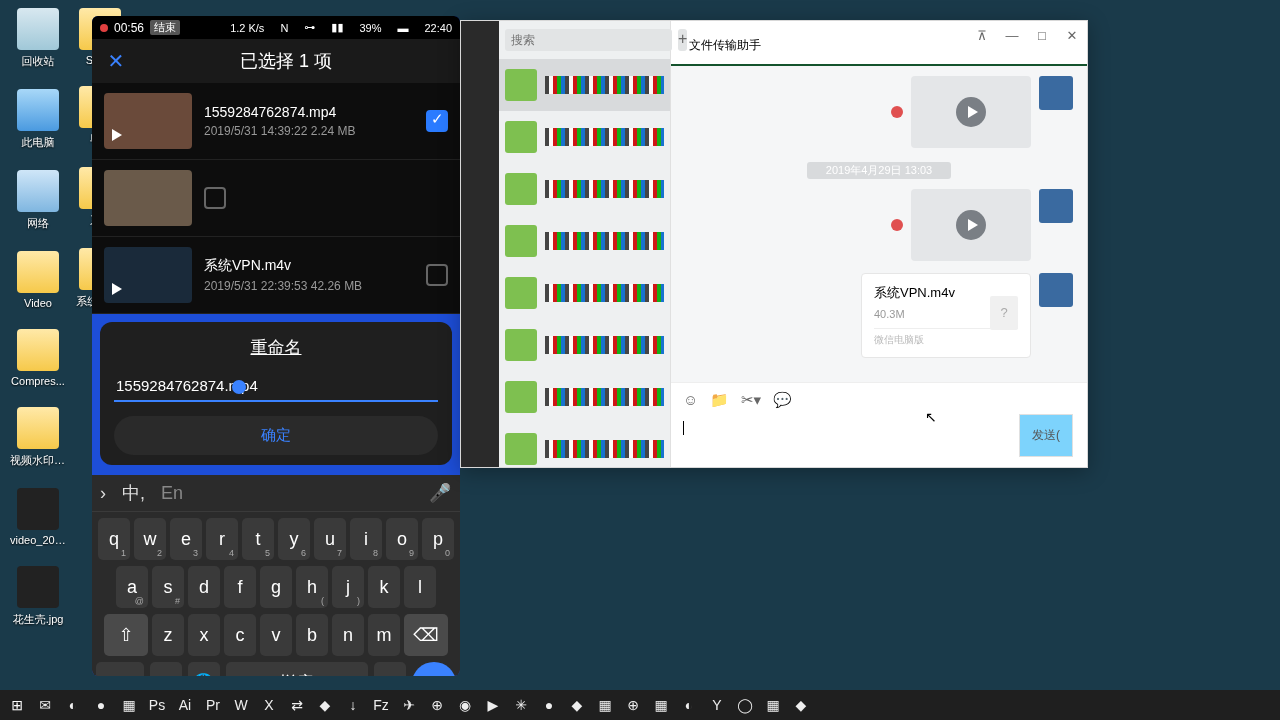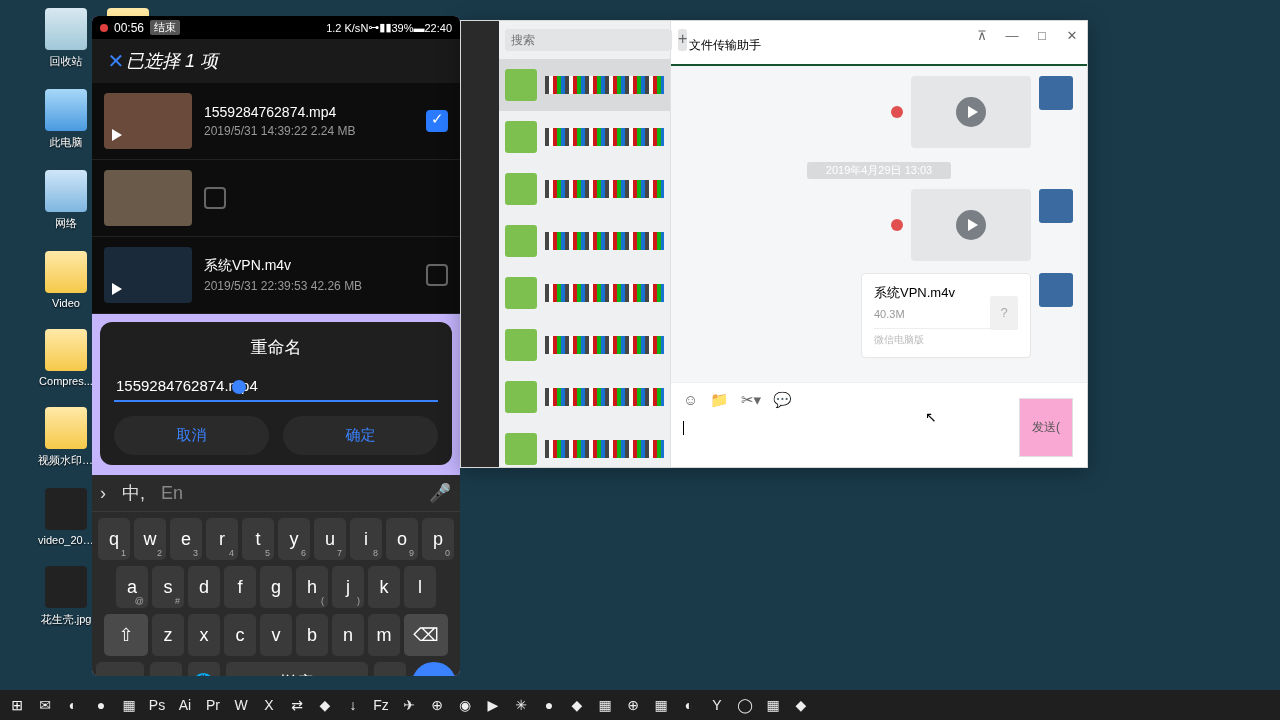--- a/index.html
+++ b/index.html
@@ -1,52 +1,52 @@
 <!DOCTYPE html>
 <html><head>
 <meta charset="utf-8">
 <style>
   * { margin: 0; padding: 0; box-sizing: border-box; font-family: "Microsoft YaHei", sans-serif; }
   body { width: 1280px; height: 720px; background: #1a3a4a; position: relative; overflow: hidden; }
 
   
   .desktop-icons { position: absolute; left: 0; top: 0; display: flex; flex-direction: column; gap: 20px; padding: 8px 6px; }
-  .d-icon { width: 56px; text-align: center; color: #fff; font-size: 11px; margin-left: 28px; }
+  .d-icon { width: 56px; text-align: center; color: #fff; font-size: 11px; }
   .d-icon .img { width: 42px; height: 42px; margin: 0 auto 4px; border-radius: 4px; }
   .recycle { background: linear-gradient(#d8e8f0,#a0c8d8); border-radius: 6px; }
   .folder  { background: linear-gradient(#ffe9a8,#f6c94a); border-radius: 4px; }
   .disk    { background: linear-gradient(#cfe6f8,#7fb6e0); border-radius: 4px; }
   .pc      { background: linear-gradient(#a8d8f8,#4a9ae0); border-radius: 4px; }
   .thumb   { background: #222; border-radius: 2px; }
   .d-icon .lbl { text-shadow: 0 1px 2px #000; white-space: nowrap; overflow: hidden; text-overflow: ellipsis; }
 
   
-  .phone { position: absolute; left: 92px; top: 16px; width: 368px; height: 660px; background: #c4b5fd; border-radius: 6px; color: #fff; overflow: hidden; }
+  .phone { position: absolute; left: 92px; top: 16px; width: 368px; height: 660px; background: #1d4ed8; border-radius: 6px; color: #fff; overflow: hidden; }
   .statusbar { display: flex; justify-content: space-between; align-items: center; padding: 4px 8px; font-size: 12px; background: #000; }
   .status-left { display: flex; gap: 6px; align-items: center; }
   .rec-dot { width: 8px; height: 8px; background: #e04040; border-radius: 50%; display: inline-block; }
-  .status-right { display: flex; gap: 0; align-items: center; font-size: 11px; }
+  .status-right { display: flex; gap: 16px; align-items: center; font-size: 11px; }
 
   .selheader { display: flex; align-items: center; padding: 10px 14px; font-size: 18px; background: #1a1a1a; }
   .close-x { width: 20px; text-align: center; color: #3a82ff; font-size: 20px; cursor: pointer; }
-  .selheader .title { flex: 1; text-align: left; font-style: italic; }
+  .selheader .title { flex: 1; text-align: center; }
 
   .filelist { background: #0d0d0d; }
   .fileitem { display: flex; align-items: center; padding: 10px 12px; gap: 12px; border-bottom: 1px solid #222; }
   .fthumb { width: 88px; height: 56px; background: #333; border-radius: 4px; position: relative; }
   .fthumb.play::after { content: ""; position: absolute; left: 8px; bottom: 8px; border-left: 10px solid #fff; border-top: 6px solid transparent; border-bottom: 6px solid transparent; }
   .finfo { flex: 1; }
   .fname { font-size: 14px; }
   .fmeta { font-size: 12px; color: #999; margin-top: 4px; }
   .checkbox { width: 22px; height: 22px; border: 2px solid #666; border-radius: 4px; }
   .checkbox.on { background: #2a7bff; border-color: #2a7bff; position: relative; }
   .checkbox.on::after { content: "✓"; position: absolute; left: 3px; top: -2px; color: #fff; font-size: 15px; }
 
   .dialog { margin: 8px 8px 0; background: #1f1f1f; border-radius: 12px; padding: 14px 14px 10px; }
-  .dlg-title { text-align: center; font-size: 17px; margin-bottom: 14px; }
+  .dlg-title { text-align: center; font-size: 17px; margin-bottom: 14px; text-decoration: underline; }
   .dlg-input { width: 100%; background: transparent; border: none; border-bottom: 2px solid #3a82ff; color: #fff; font-size: 15px; padding: 4px 2px 6px; outline: none; position: relative; }
   .caret-dot { position: absolute; width: 14px; height: 14px; background: #3a82ff; border-radius: 50%; }
   .dlg-btns { display: flex; gap: 14px; margin-top: 14px; }
   .dlg-btn { flex: 1; text-align: center; padding: 10px 0; background: #2a2a2a; border-radius: 22px; color: #3a82ff; font-size: 15px; cursor: pointer; }
 
   .ime { margin-top: 10px; background: #2b2b2b; }
   .ime-top { display: flex; align-items: center; padding: 6px 8px; gap: 16px; border-bottom: 1px solid #3a3a3a; }
   .ime-top .item { color: #ddd; font-size: 18px; }
   .ime-top .mic { margin-left: auto; }
   .kb { padding: 6px 4px 10px; }
@@ -88,21 +88,21 @@
   .filecard .fn { font-size: 13px; margin-bottom: 6px; }
   .filecard .fs { font-size: 11px; color: #999; }
   .filecard .ext { float: right; width: 28px; height: 34px; background: #f0f0f0; border-radius: 2px; text-align: center; line-height: 34px; color: #aaa; font-size: 13px; margin-top: -24px; }
   .filecard .src { font-size: 10px; color: #bbb; border-top: 1px solid #eee; margin-top: 8px; padding-top: 4px; }
 
   .compose { border-top: 1px solid #eee; background: #fff; }
   .compose-tools { display: flex; gap: 12px; padding: 8px 12px; color: #666; font-size: 15px; }
   .compose-area { height: 50px; padding: 0 12px; position: relative; }
   .compose-area .cursor-caret { position: absolute; left: 12px; top: 4px; width: 1px; height: 14px; background: #000; }
   .mouse-cursor { position: absolute; font-size: 14px; color: #000; }
-  .sendbtn { position: absolute; right: 14px; bottom: 10px; padding: 20px 12px; border: 1px solid #e0e0e0; background: #f9a8d4; font-size: 12px; color: #555; cursor: pointer; }
+  .sendbtn { position: absolute; right: 14px; bottom: 10px; padding: 12px 12px; border: 1px solid #e0e0e0; background: #7dd3fc; font-size: 12px; color: #555; cursor: pointer; }
 
   
   .taskbar { position: absolute; left: 0; bottom: 0; width: 100%; height: 30px; background: #1f1f1f; display: flex; align-items: center; gap: 2px; padding: 0 4px; }
   .tb { width: 26px; height: 24px; border-radius: 2px; display: flex; align-items: center; justify-content: center; font-size: 14px; color: #eee; }
   .tb.start { color: #fff; }
 </style>
 </head>
 <body>
 
 <div class="desktop-icons" style="left:4px;">
@@ -203,21 +203,20 @@
       </div>
       <div class="checkbox"></div>
     </div>
   </div>
 
   <div class="dialog" style="position:relative;">
     <div class="dlg-title">重命名</div>
     <input class="dlg-input" value="1559284762874.mp4" style="">
     <span class="caret-dot" style="left:132px; top:58px;"></span>
     <div class="dlg-btns">
-      <div class="dlg-btn">取消</div>
       <div class="dlg-btn">确定</div>
     </div>
   </div>
 
   <div class="ime">
     <div class="ime-top">
       <span class="item">›</span>
       <span class="item">中,</span>
       <span class="item" style="color:#888;">En</span>
       <span class="item mic">🎤</span>

